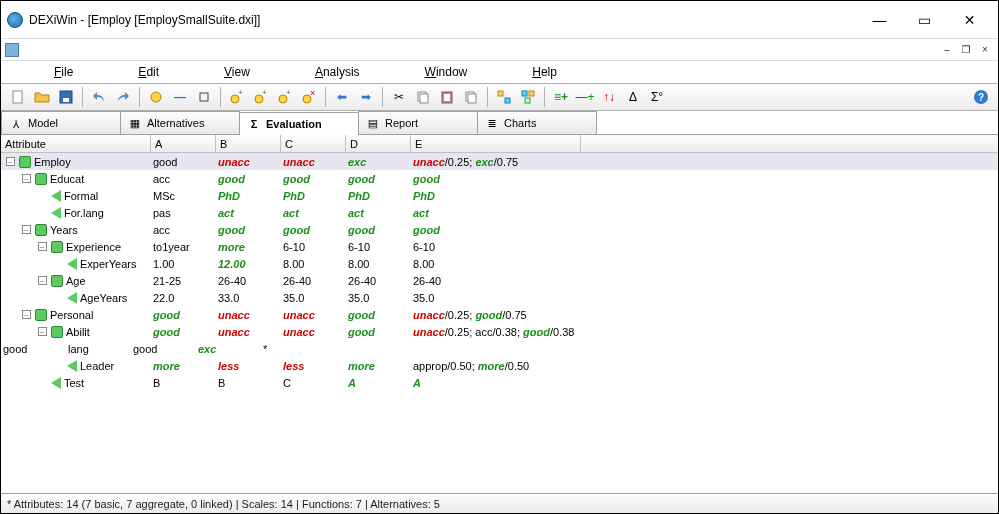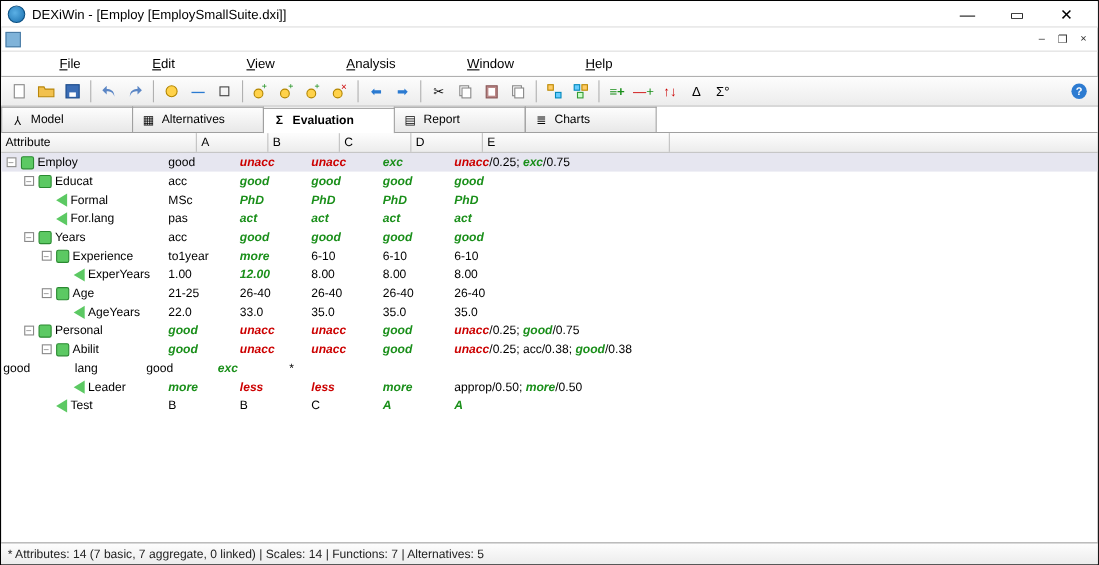--- a/index.html
+++ b/index.html
@@ -8,21 +8,21 @@
   font-size: 11px;
   background: #fff;
   width: 999px;
   height: 514px;
   border: 1px solid #000;
   display: flex;
   flex-direction: column;
   overflow: hidden;
 }
 .titlebar {
-  height: 24px;
+  height: 38px;
   background: #fff;
   display: flex;
   align-items: center;
   padding: 0 6px;
   border-bottom: 1px solid #ddd;
 }
 .titlebar .app-icon {
   width: 16px; height: 16px; margin-right: 6px;
   background: radial-gradient(circle at 40% 40%, #5bb0e5, #1a6fae);
   border-radius: 50%;
@@ -102,21 +102,21 @@
   height: 18px; display: flex;
   border-bottom: 1px solid #c0c0c0;
   background: linear-gradient(#fdfdfd,#ececec);
   font-size: 11px;
 }
 .grid-head .hcell {
   border-right: 1px solid #c0c0c0;
   padding: 2px 4px;
   display: flex; align-items: center;
 }
-.hcell.attr { width: 178px; }
+.hcell.attr { width: 150px; }
 .hcell.c { width: 65px; }
 .hcell.cE { width: 170px; }
 
 .grid-body {
   flex: 1; overflow: auto;
   font-size: 11px;
 }
 .row {
   display: flex; height: 17px; align-items: center;
 }

